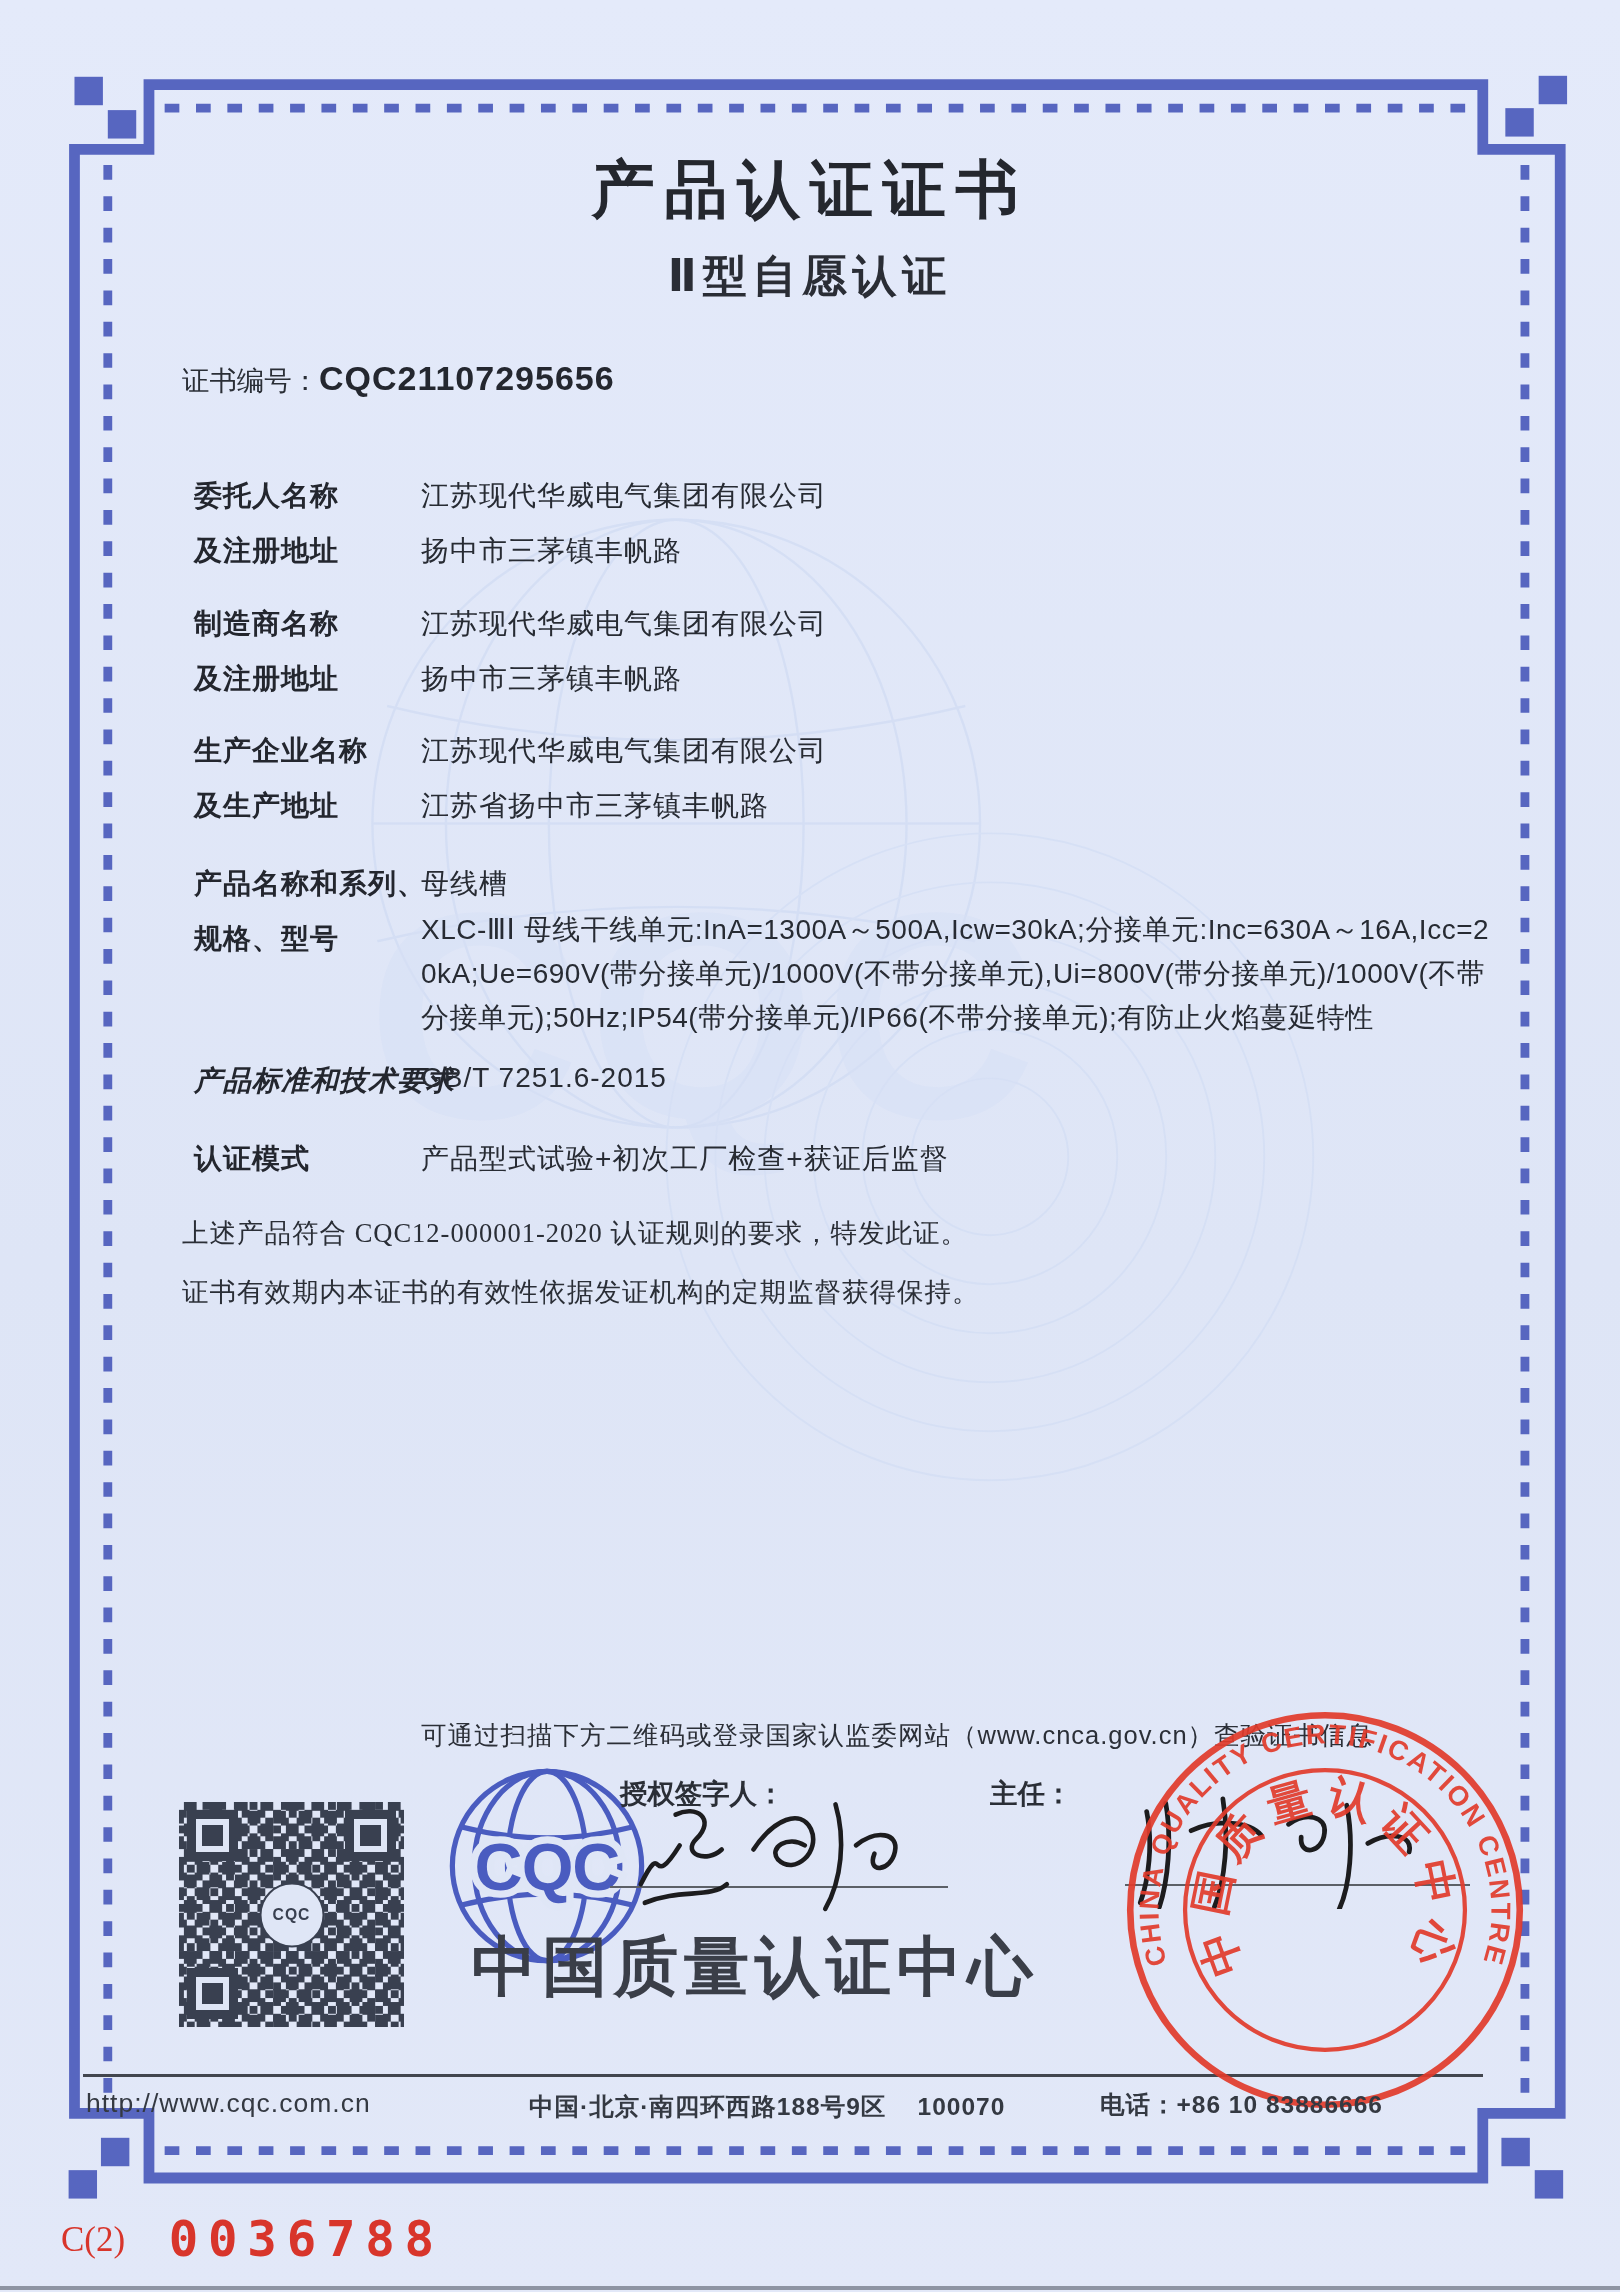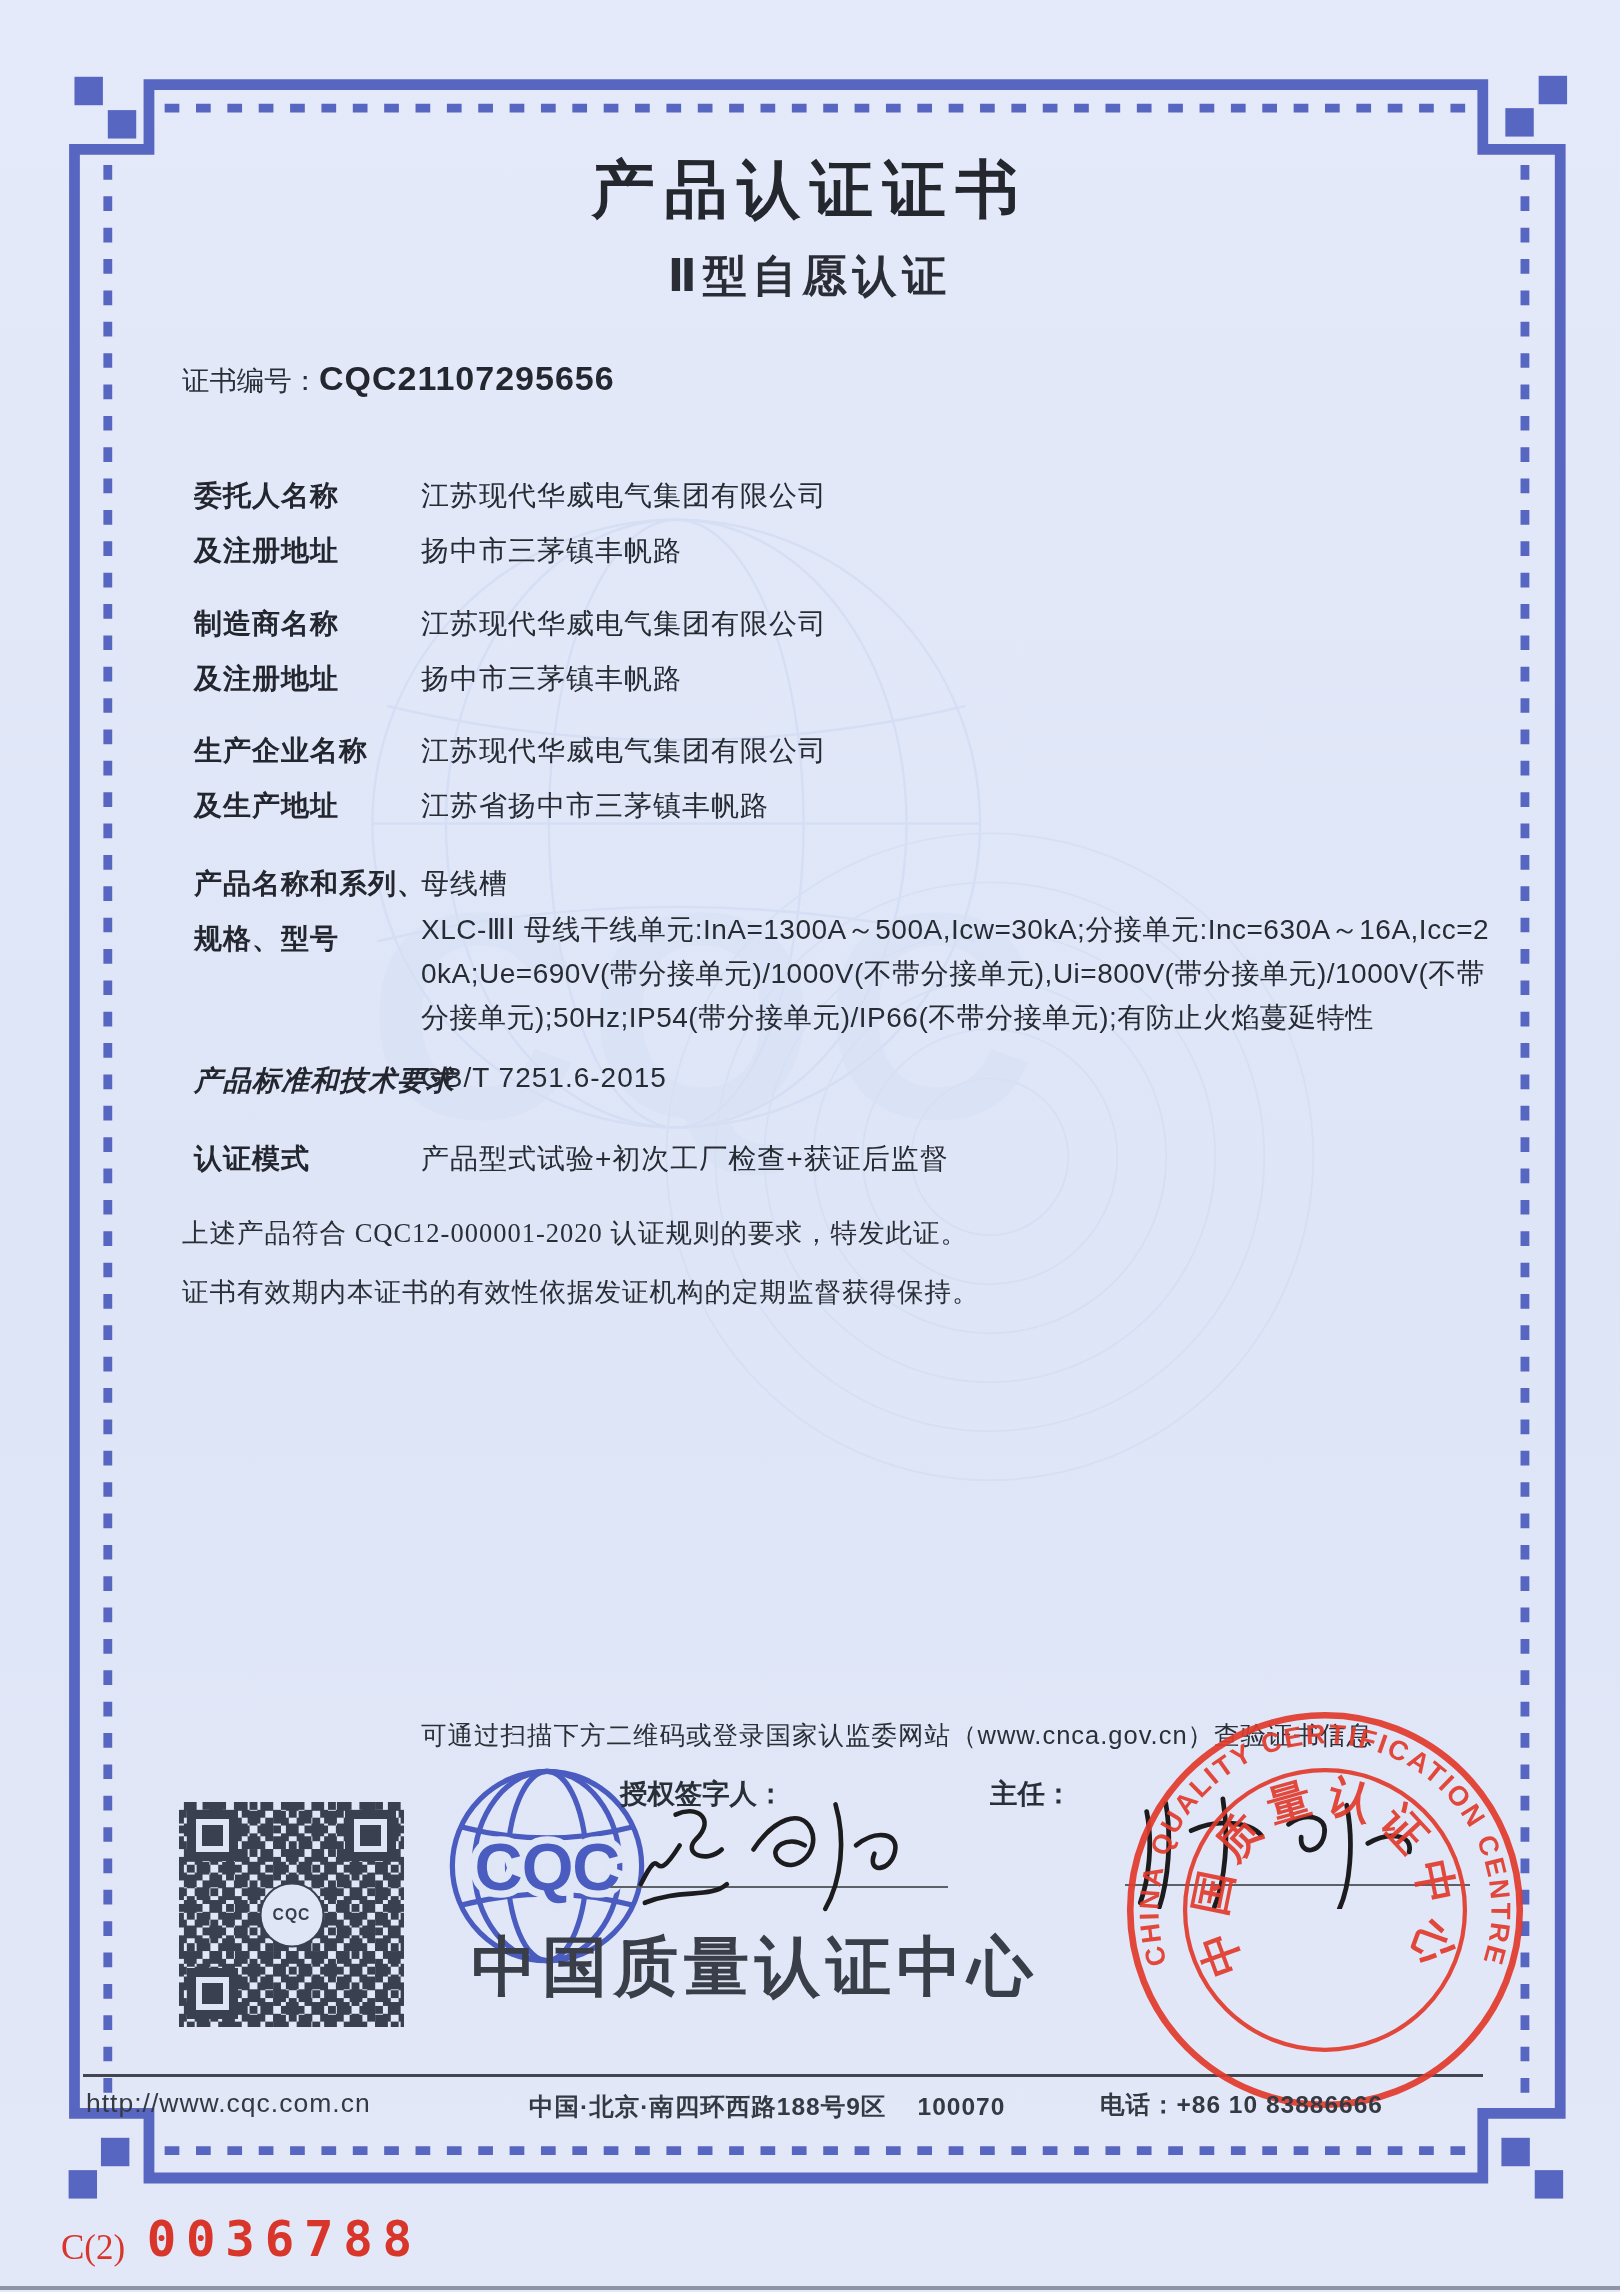--- a/index.html
+++ b/index.html
@@ -23,21 +23,21 @@
       background:
         repeating-conic-gradient(#394050 0% 25%, transparent 0% 50%) 0 0 / 15.7px 15.7px,
         repeating-conic-gradient(#394050 0% 25%, transparent 0% 50%) 4.9px 8.8px / 25.5px 25.5px;}
   .finder{position:absolute;width:51px;height:51px;border:9.8px solid #394050;background:#dfe6f6;box-sizing:border-box;}
   .finder::after{content:"";position:absolute;inset:5.9px;background:#394050;}
   .qrlogo{position:absolute;left:50%;top:50%;transform:translate(-50%,-50%);
           width:61px;height:61px;border-radius:50%;background:#dfe6f6;border:2.9px solid #394050;
           display:flex;align-items:center;justify-content:center;
           font-size:15.7px;font-weight:bold;color:#394050;letter-spacing:1px;}
   .footer-txt{font-size:24.5px;color:#343942;letter-spacing:1px;}
-  .serial{display:flex;align-items:flex-end;}
+  .serial{display:flex;align-items:center;gap:22px;}
   .serial .pfx{font-family:"Liberation Serif","DejaVu Serif",serif;font-size:35px;color:#d8352b;}
   .serial .num{font-family:"DejaVu Sans Mono","Liberation Mono",monospace;font-size:49px;font-weight:bold;
                color:#d8352b;letter-spacing:9.8px;margin-left:21.6px;}
 </style>
 </head>
 <body>
 
 <div class="page">
 
   <svg class="abs" style="left:0;top:0;z-index:0;opacity:.45;" width="1620" height="2293" viewBox="0 0 1653 2339">

